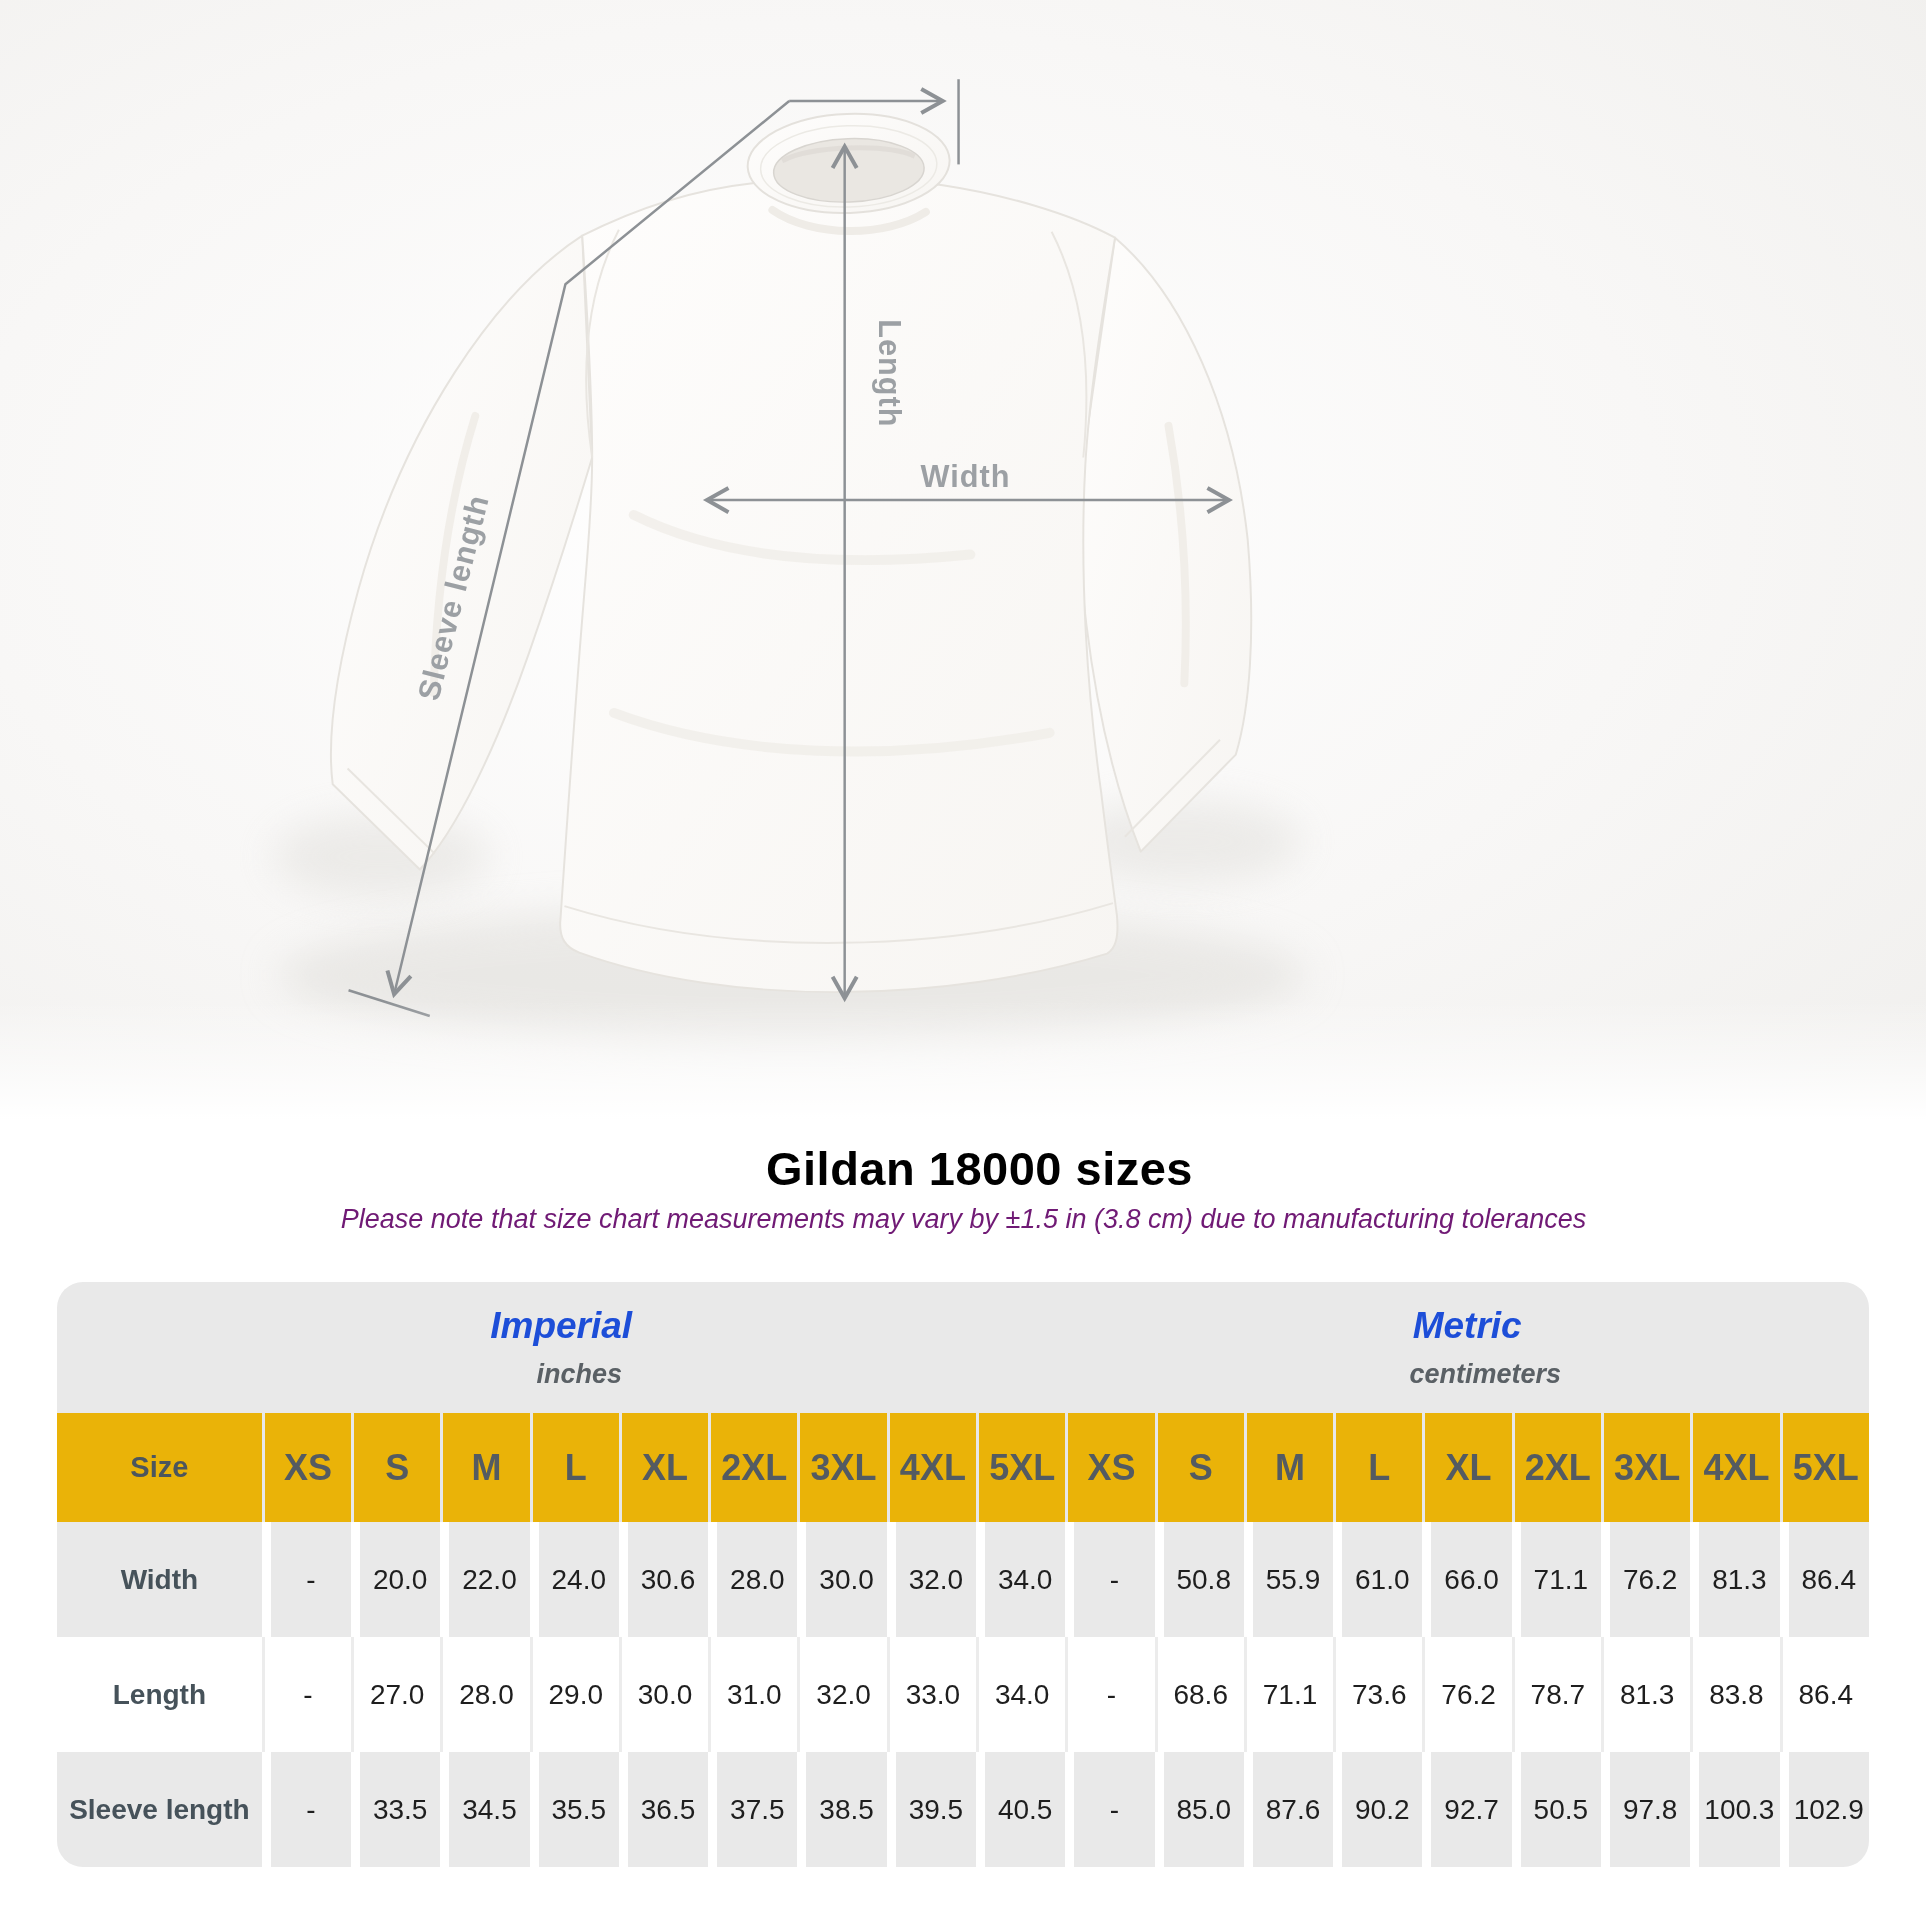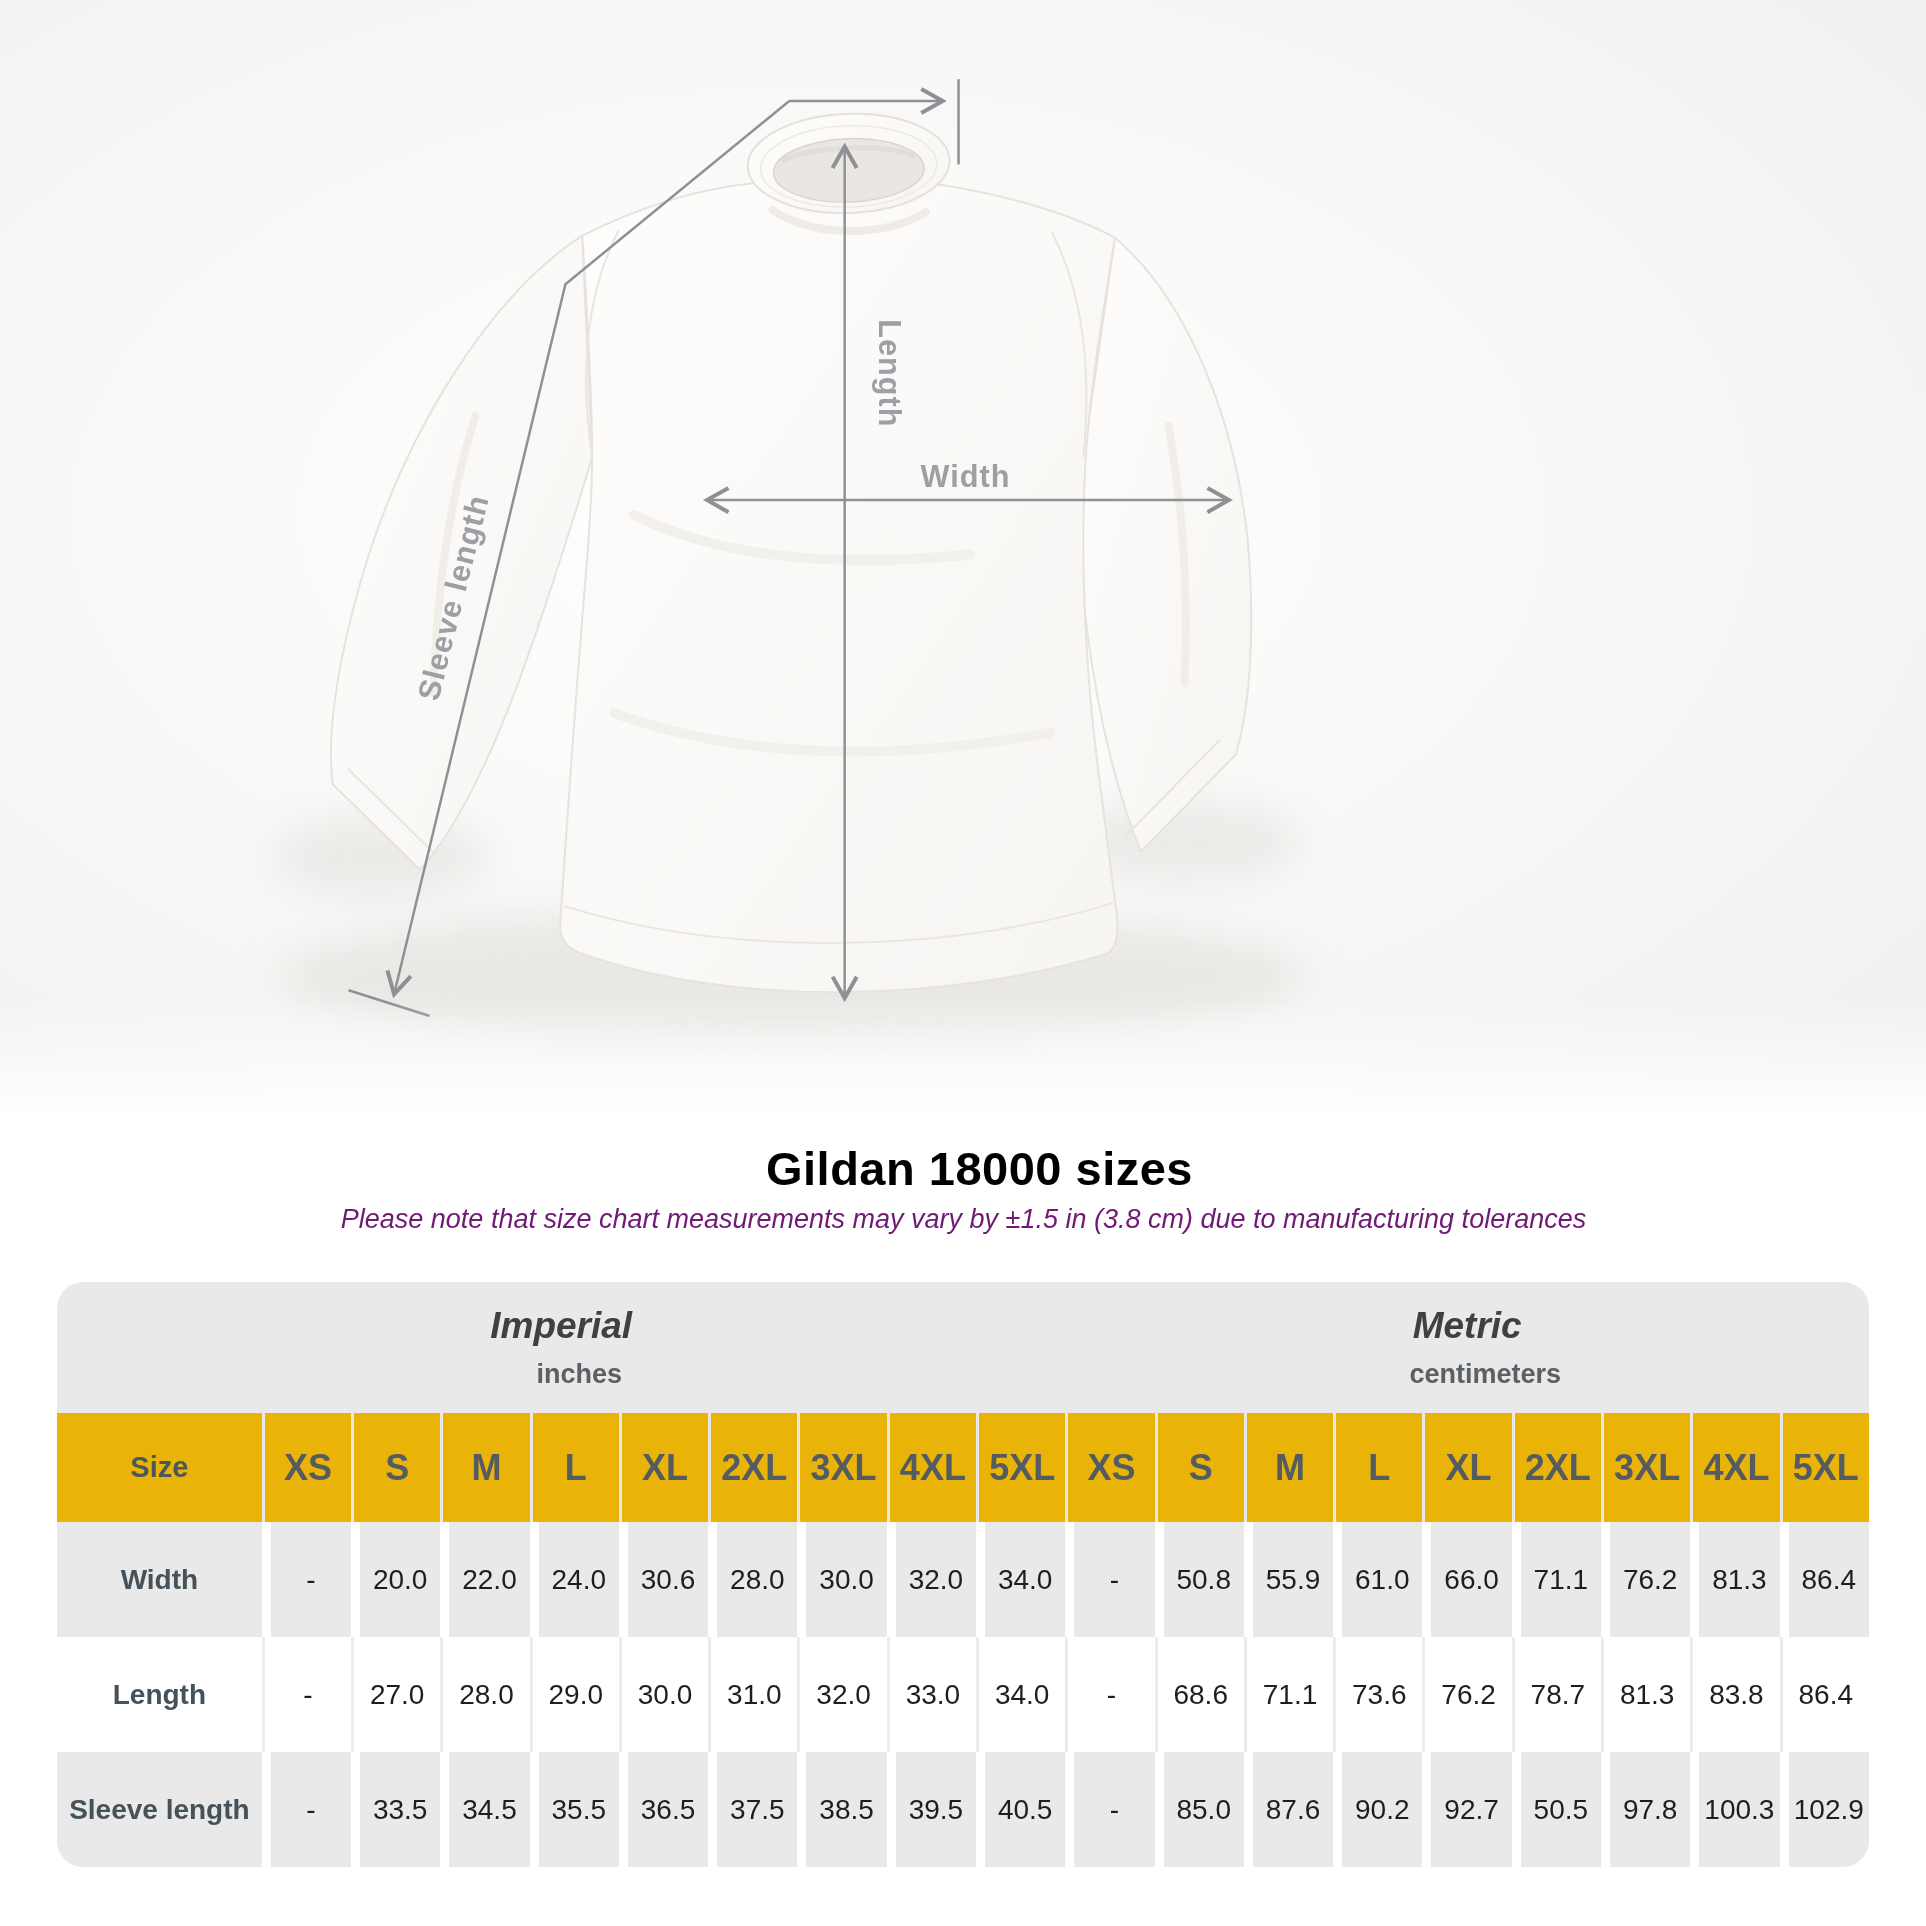--- a/index.html
+++ b/index.html
@@ -24,22 +24,22 @@
   col.c-data{width:4.9277%;}
   th,td{vertical-align:middle;text-align:center;padding:0;}
   
   .band-cell{
     background:#e9e9e9;border-radius:26px 26px 0 0;height:131px;
   }
   .band{display:flex;width:100%;height:100%;align-items:center;}
   .band .grp{display:flex;flex-direction:column;justify-content:center;gap:12px;}
   .band .g1{width:55.65%;}
   .band .g2{width:44.35%;}
-  .g-title{font-size:37px;font-weight:bold;font-style:italic;color:#404040;}
-  .g-sub{font-size:27px;color:#5a6065;padding-left:36px;}
+  .g-title{font-size:37px;font-weight:bold;font-style:italic;color:#1d4ed8;}
+  .g-sub{font-size:27px;font-style:italic;color:#5a6065;padding-left:36px;}
   
   tr.size-row th, tr.size-row td{background:#eab308;height:109px;}
   tr.size-row th{font-size:29px;font-weight:bold;color:#4c565d;}
   tr.size-row td{font-size:36px;font-weight:bold;color:#545b61;border-left:3px solid #e8e8e8;}
   
   tr.data-row{height:115px;}
   tr.data-row th{font-size:28px;font-weight:bold;color:#46525a;}
   tr.data-row td{font-size:28px;color:#1e1e1e;}
   tr.r-gray th, tr.r-gray td{background:#e9e9e9;}
   tr.r-gray td{border-left:9px solid #ffffff;}

